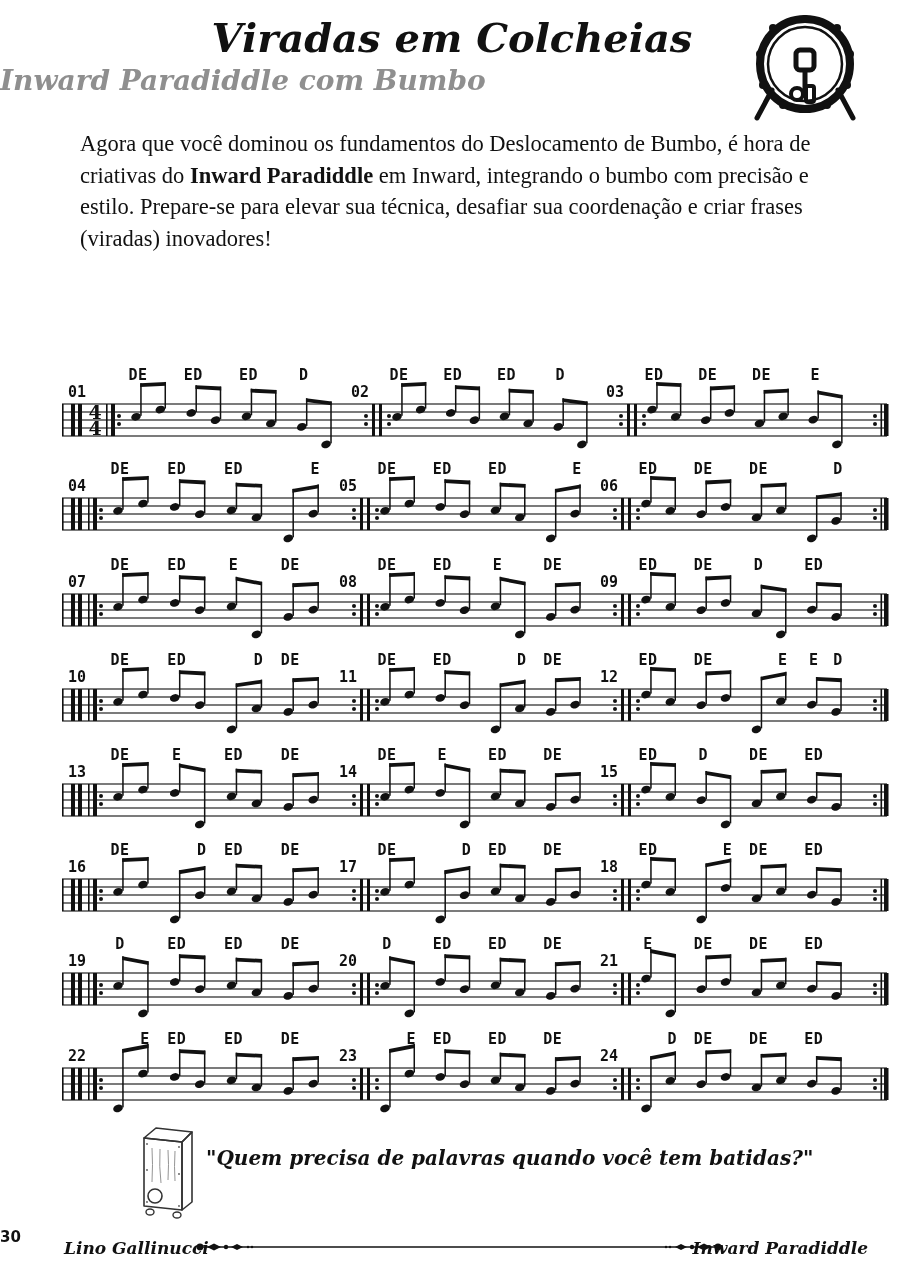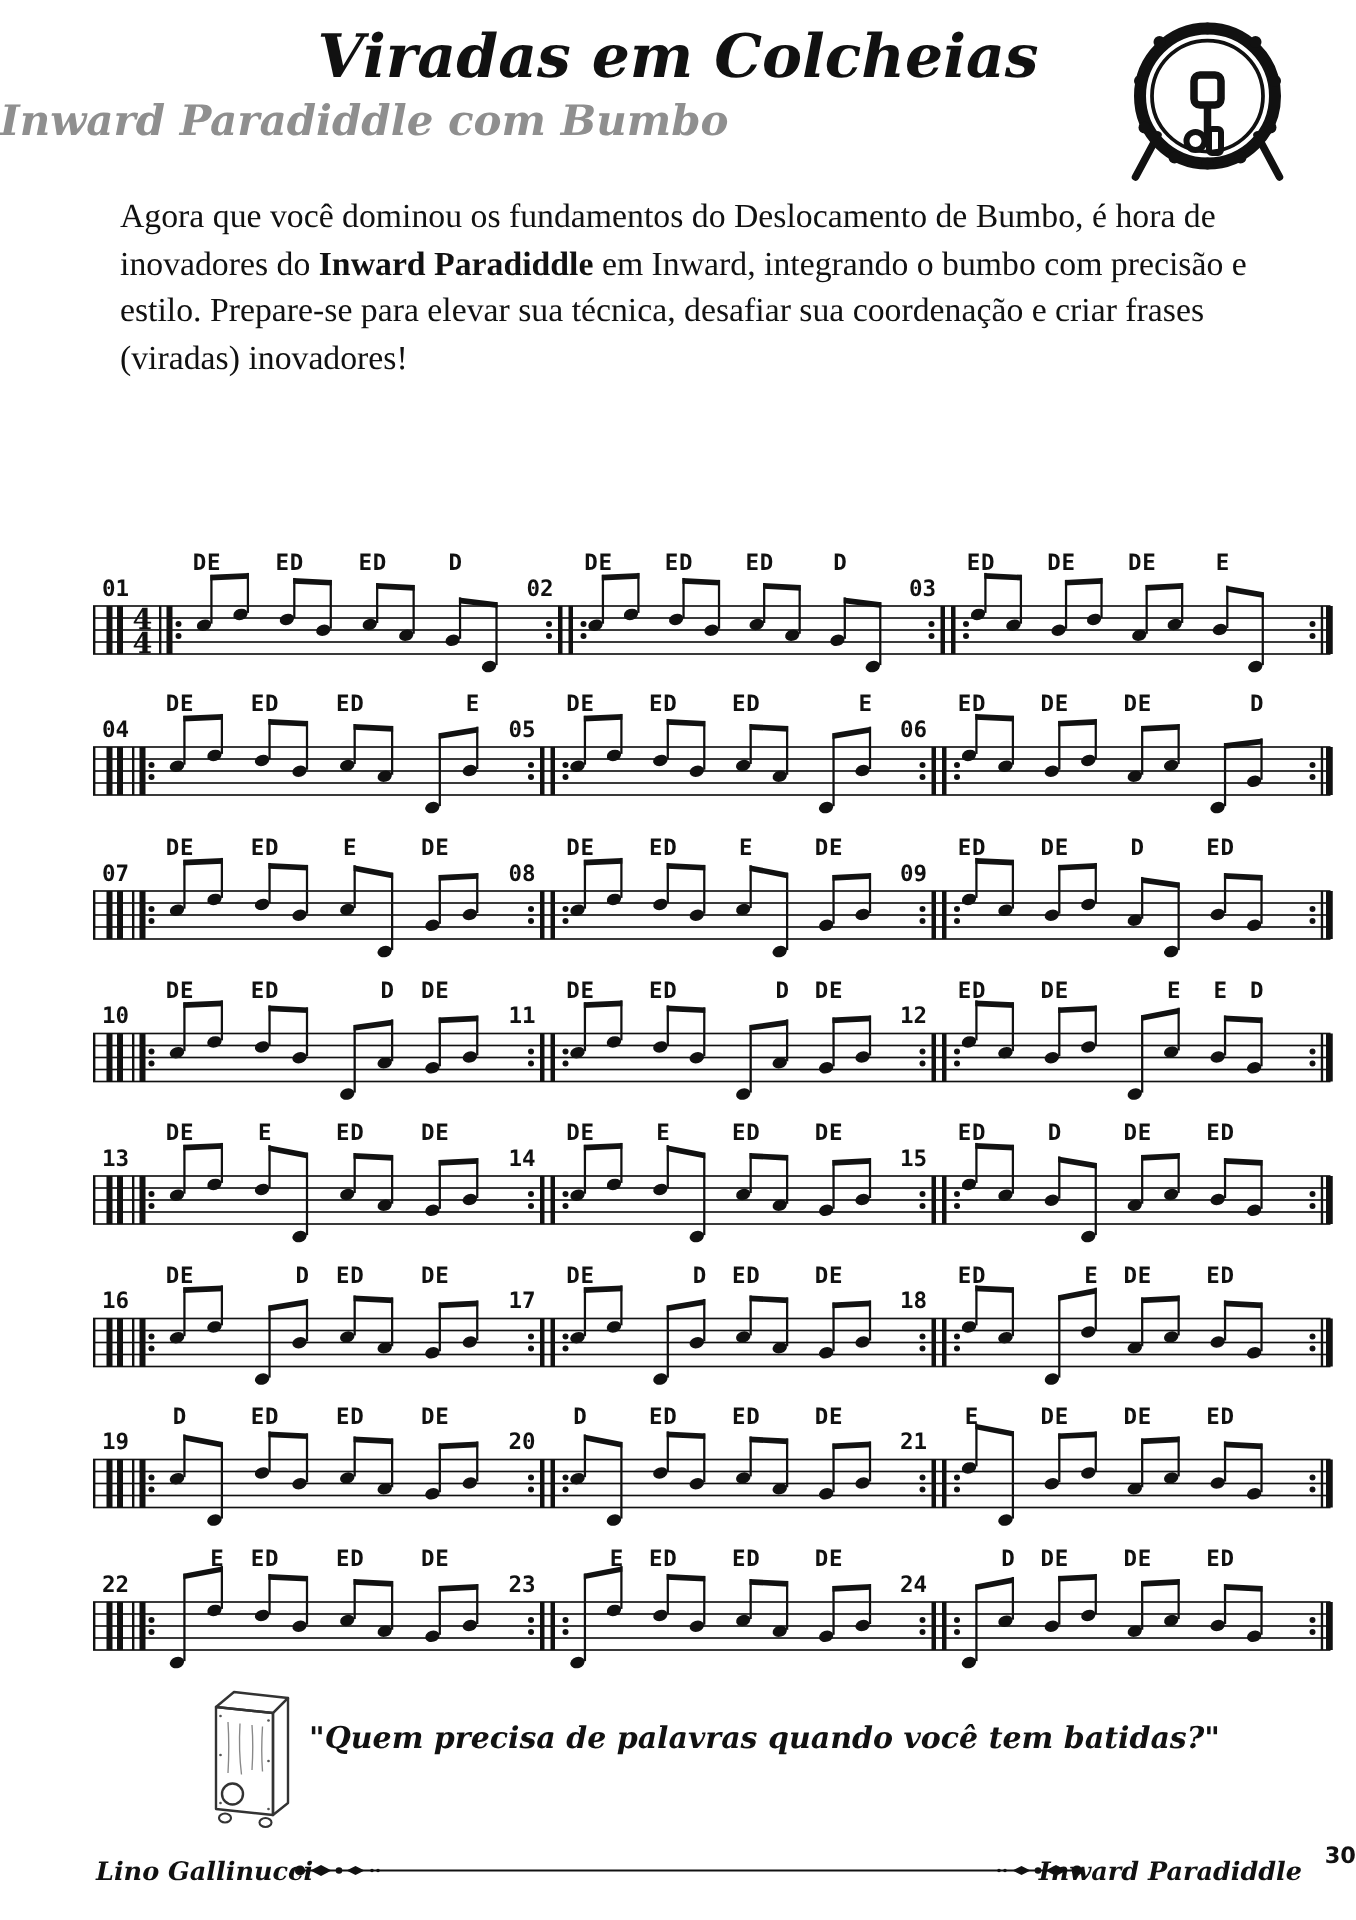--- a/index.html
+++ b/index.html
@@ -17,21 +17,21 @@
   .sys{position:absolute;left:0;width:904px;height:96px;}
   #quote-row{position:absolute;top:1122px;left:130px;width:700px;height:100px;}
   #cajon-icon{position:absolute;left:0;top:2px;width:72px;height:96px;}
   #quote-text{position:absolute;left:76px;top:24px;width:620px;
       font-family:"DejaVu Serif",serif;font-weight:bold;font-style:italic;font-size:20px;color:#111;}
   #footer{position:absolute;top:1222px;left:0;width:904px;height:50px;}
   #footer-author{position:absolute;left:64px;top:16px;font-family:"DejaVu Serif",serif;
       font-weight:bold;font-style:italic;font-size:17px;}
   #footer-chapter{position:absolute;right:36px;top:16px;font-family:"DejaVu Serif",serif;
       font-weight:bold;font-style:italic;font-size:17px;}
-  #footer-page{position:absolute;left:0;top:6px;width:904px;text-align:right;
+  #footer-page{position:absolute;left:0;top:6px;width:904px;text-align:left;
       font-family:"DejaVu Sans",sans-serif;font-weight:bold;font-size:15px;}
   #footer-rule{position:absolute;left:192px;top:18px;}
 </style>
 </head>
 <body>
 
 <div id="page">
 
   <div id="title">Viradas em Colcheias</div>
   <div id="subtitle">Inward Paradiddle com Bumbo</div>
@@ -54,21 +54,21 @@
       <circle cx="29" cy="16" r="4"></circle>
     </g>
     <rect x="52" y="38" width="18" height="20" rx="4" fill="none" stroke="#111" stroke-width="5"></rect>
     <line x1="61" y1="58" x2="61" y2="78" stroke="#111" stroke-width="5"></line>
     <circle cx="53" cy="82" r="6" fill="none" stroke="#111" stroke-width="4"></circle>
     <rect x="62" y="74" width="8" height="16" rx="2" fill="none" stroke="#111" stroke-width="4"></rect>
   </svg>
 
   <div id="intro">
       <div class="intro-line"><span>Agora que você dominou os fundamentos do Deslocamento de Bumbo, é hora de</span></div>
-      <div class="intro-line"><span>inovadores do </span><span style="font-weight: bold;">Inward Paradiddle</span><span> em Inward, integrando o bumbo com precisão e</span></div>
+      <div class="intro-line"><span>criativas do </span><span style="font-weight: bold;">Inward Paradiddle</span><span> em Inward, integrando o bumbo com precisão e</span></div>
       <div class="intro-line"><span>estilo. Prepare-se para elevar sua técnica, desafiar sua coordenação e criar frases</span></div>
       <div class="intro-line"><span>(viradas) inovadores!</span></div>
     </div>
 
   <div id="systems">
       <svg class="sys" width="904" height="96" style="top: 356px;">
         <rect x="62" y="47.45" width="825" height="1.1" fill="#111"></rect>
         <rect x="62" y="55.45" width="825" height="1.1" fill="#111"></rect>
         <rect x="62" y="63.45" width="825" height="1.1" fill="#111"></rect>
         <rect x="62" y="71.45" width="825" height="1.1" fill="#111"></rect>

